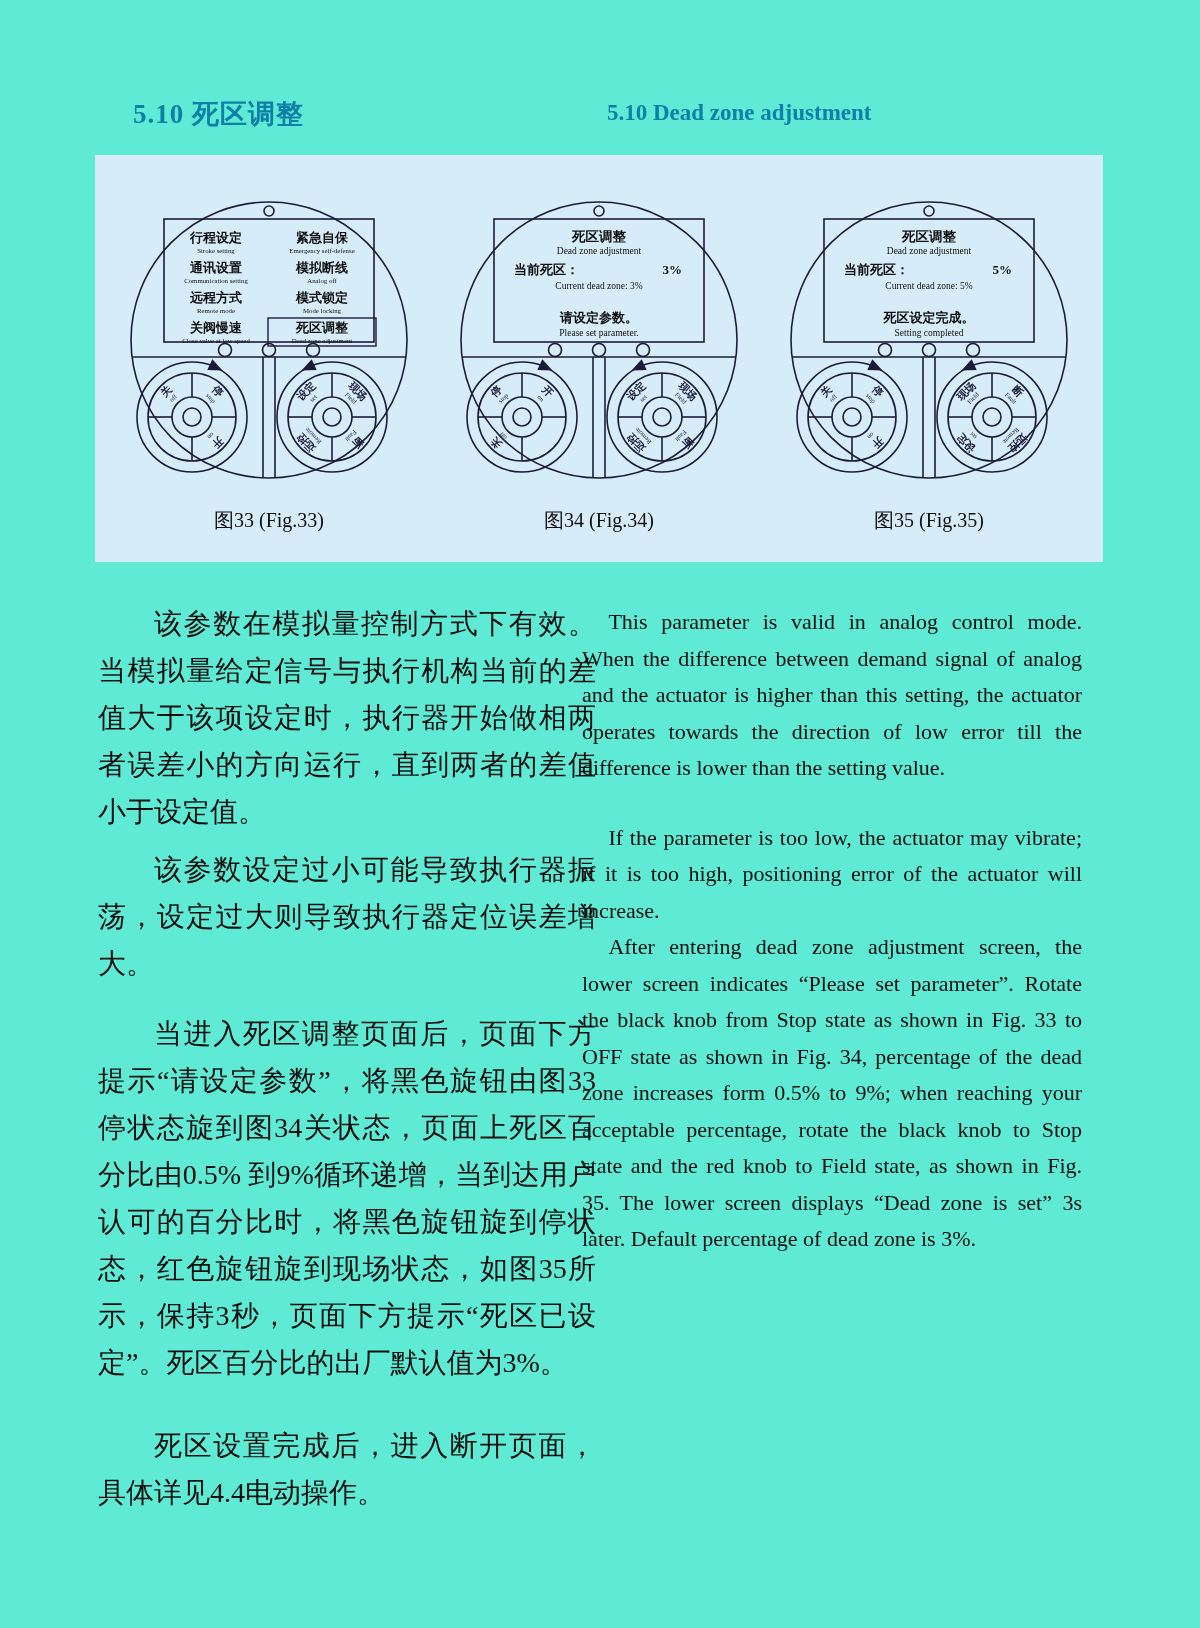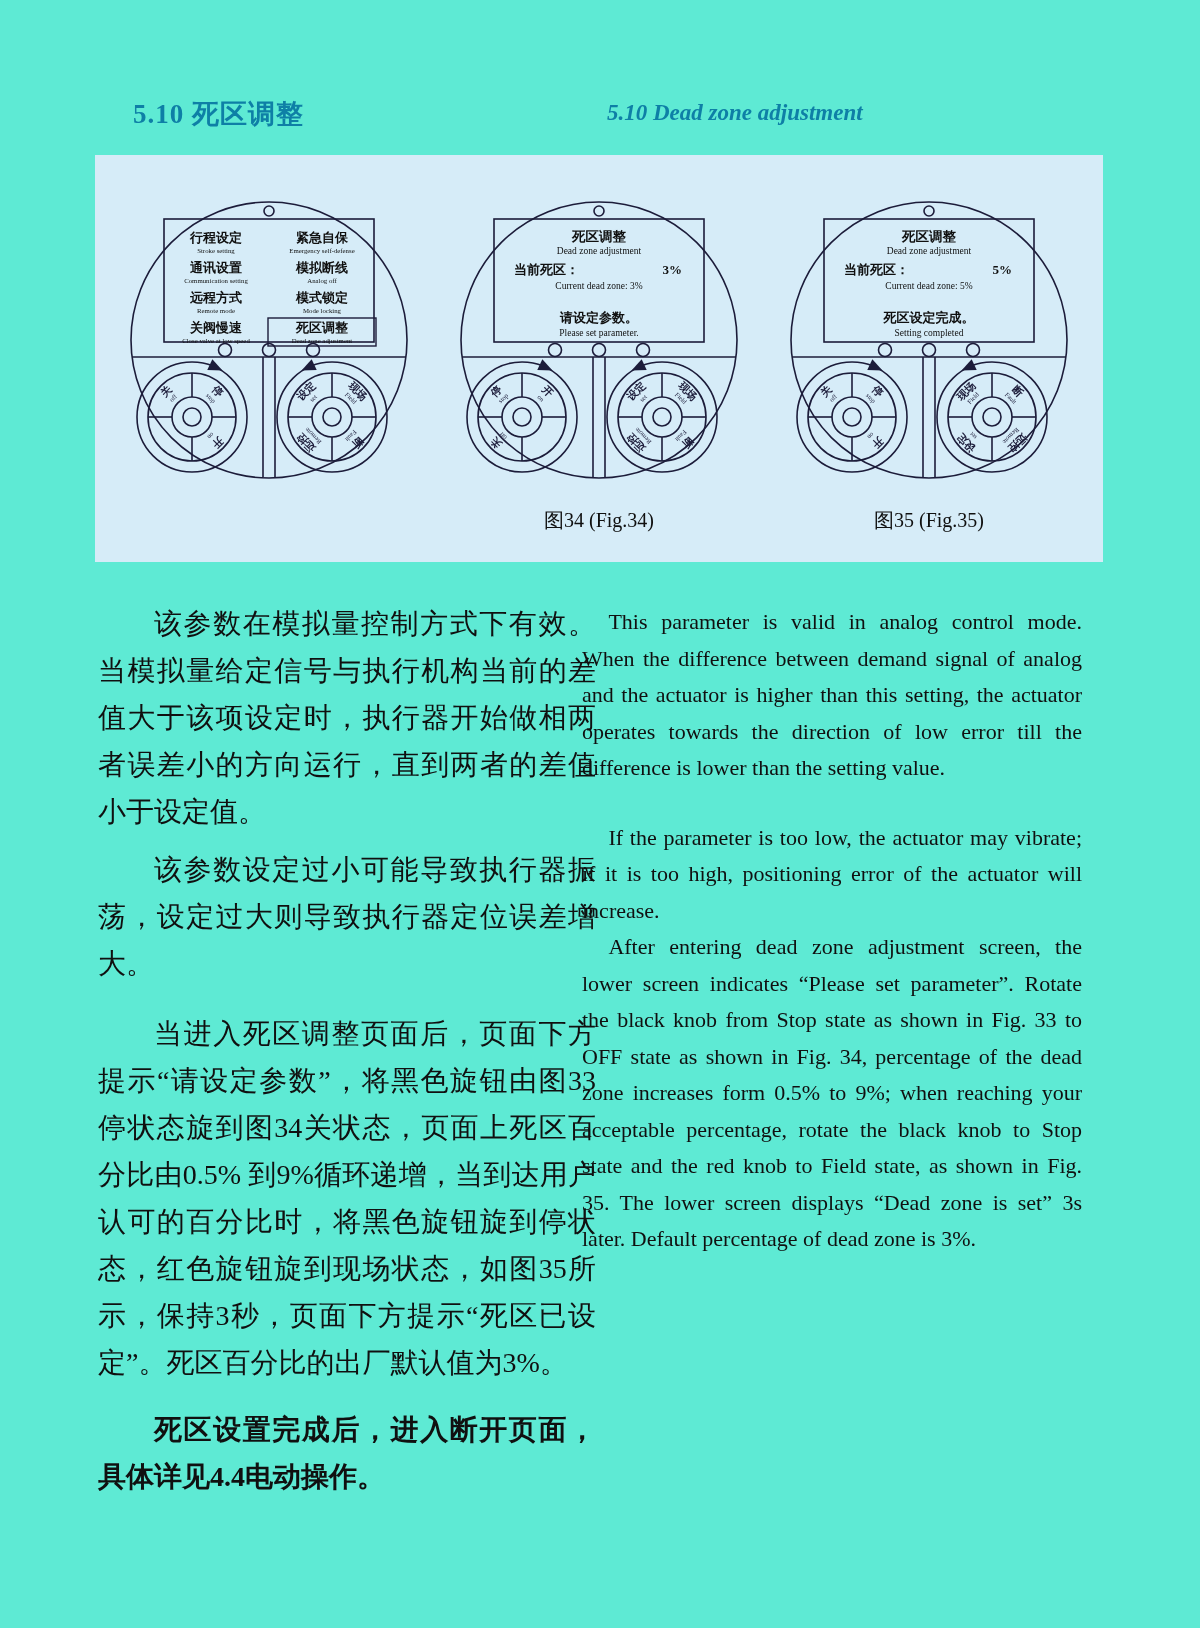--- a/index.html
+++ b/index.html
@@ -1,31 +1,31 @@
 <!DOCTYPE html>
 <html><head>
 <meta charset="utf-8">
 <style>
   html,body{margin:0;padding:0;background:#ffffff;}
   .page{position:relative;width:1200px;height:1628px;background:#5eead4;
         font-family:"Liberation Serif","DejaVu Serif",serif;color:#101010;overflow:hidden;}
   .title{position:absolute;font-weight:bold;}
   .title-zh{left:133px;top:96px;font-size:27px;letter-spacing:1px;}
-  .title-en{left:607px;top:100px;font-size:23px;font-style:italic;}
+  .title-en{left:607px;top:100px;font-size:23px;}
   .panel{position:absolute;left:95px;top:155px;width:1008px;height:407px;
          display:flex;justify-content:center;align-items:flex-start;padding-top:40px;box-sizing:border-box;}
   figure.fig{margin:0;width:330px;text-align:center;}
   figcaption{font-size:20px;margin-top:8px;color:#101010;}
   .col{position:absolute;}
   .col p{margin:0;text-align:justify;}
   .col-zh{left:98px;top:600px;width:498px;}
   .col-zh p{font-size:28px;line-height:47px;text-indent:2em;}
   .col-en{left:582px;top:604px;width:500px;}
   .col-en p{font-size:22px;line-height:36.5px;text-indent:1.2em;}
-  .col-zh .p2{margin-top:11px;} .col-zh .p3{margin-top:23px;} .col-zh .p4{margin-top:20px;font-weight:bold;}
+  .col-zh .p2{margin-top:11px;} .col-zh .p3{margin-top:23px;} .col-zh .p4{margin-top:36px;}
   .col-en .p2{margin-top:33px;} .col-en .p3{} .col-en .p4{margin-top:24px;}
   .page-number{position:absolute;left:0;top:1492px;width:1160px;text-align:center;font-size:22px;}
   svg text{font-family:"Liberation Serif","DejaVu Serif",serif;}
 </style>
 </head>
 <body>
 
 <div class="page">
 
   <div class="title title-zh" style="color: rgb(14, 127, 166);">5.10 死区调整</div>
@@ -112,20 +112,21 @@
               <text x="112" y="118" font-size="6.8" text-anchor="middle" font-weight="normal">Remote mode</text>
               <text x="218" y="107" font-size="13" text-anchor="middle" font-weight="bold">模式锁定</text>
               <text x="218" y="118" font-size="6.8" text-anchor="middle" font-weight="normal">Mode locking</text>
               <text x="112" y="137" font-size="13" text-anchor="middle" font-weight="bold">关阀慢速</text>
               <text x="112" y="148" font-size="6.8" text-anchor="middle" font-weight="normal">Close valve at low speed</text>
               <rect x="164" y="123" width="108" height="28" stroke="#1c1c3a" fill="none" stroke-width="1.4"></rect>
               <text x="218" y="137" font-size="13" text-anchor="middle" font-weight="bold">死区调整</text>
               <text x="218" y="148" font-size="6.8" text-anchor="middle" font-weight="normal">Dead zone adjustment</text>
             </g>
           </svg></div>
+      <figcaption>图33 (Fig.33)</figcaption>
     </figure>
     <figure class="fig">
       <div class="fig-svg"><svg width="330" height="300" viewBox="0 0 330 300">
             <g stroke="#1c1c3a" fill="none" stroke-width="1.6">
               <circle cx="165" cy="145" r="138"></circle>
               <circle cx="165" cy="16" r="5"></circle>
               <rect x="60" y="24" width="210" height="123"></rect>
               <circle cx="121" cy="155" r="6.5"></circle>
               <circle cx="165" cy="155" r="6.5"></circle>
               <circle cx="209" cy="155" r="6.5"></circle>

